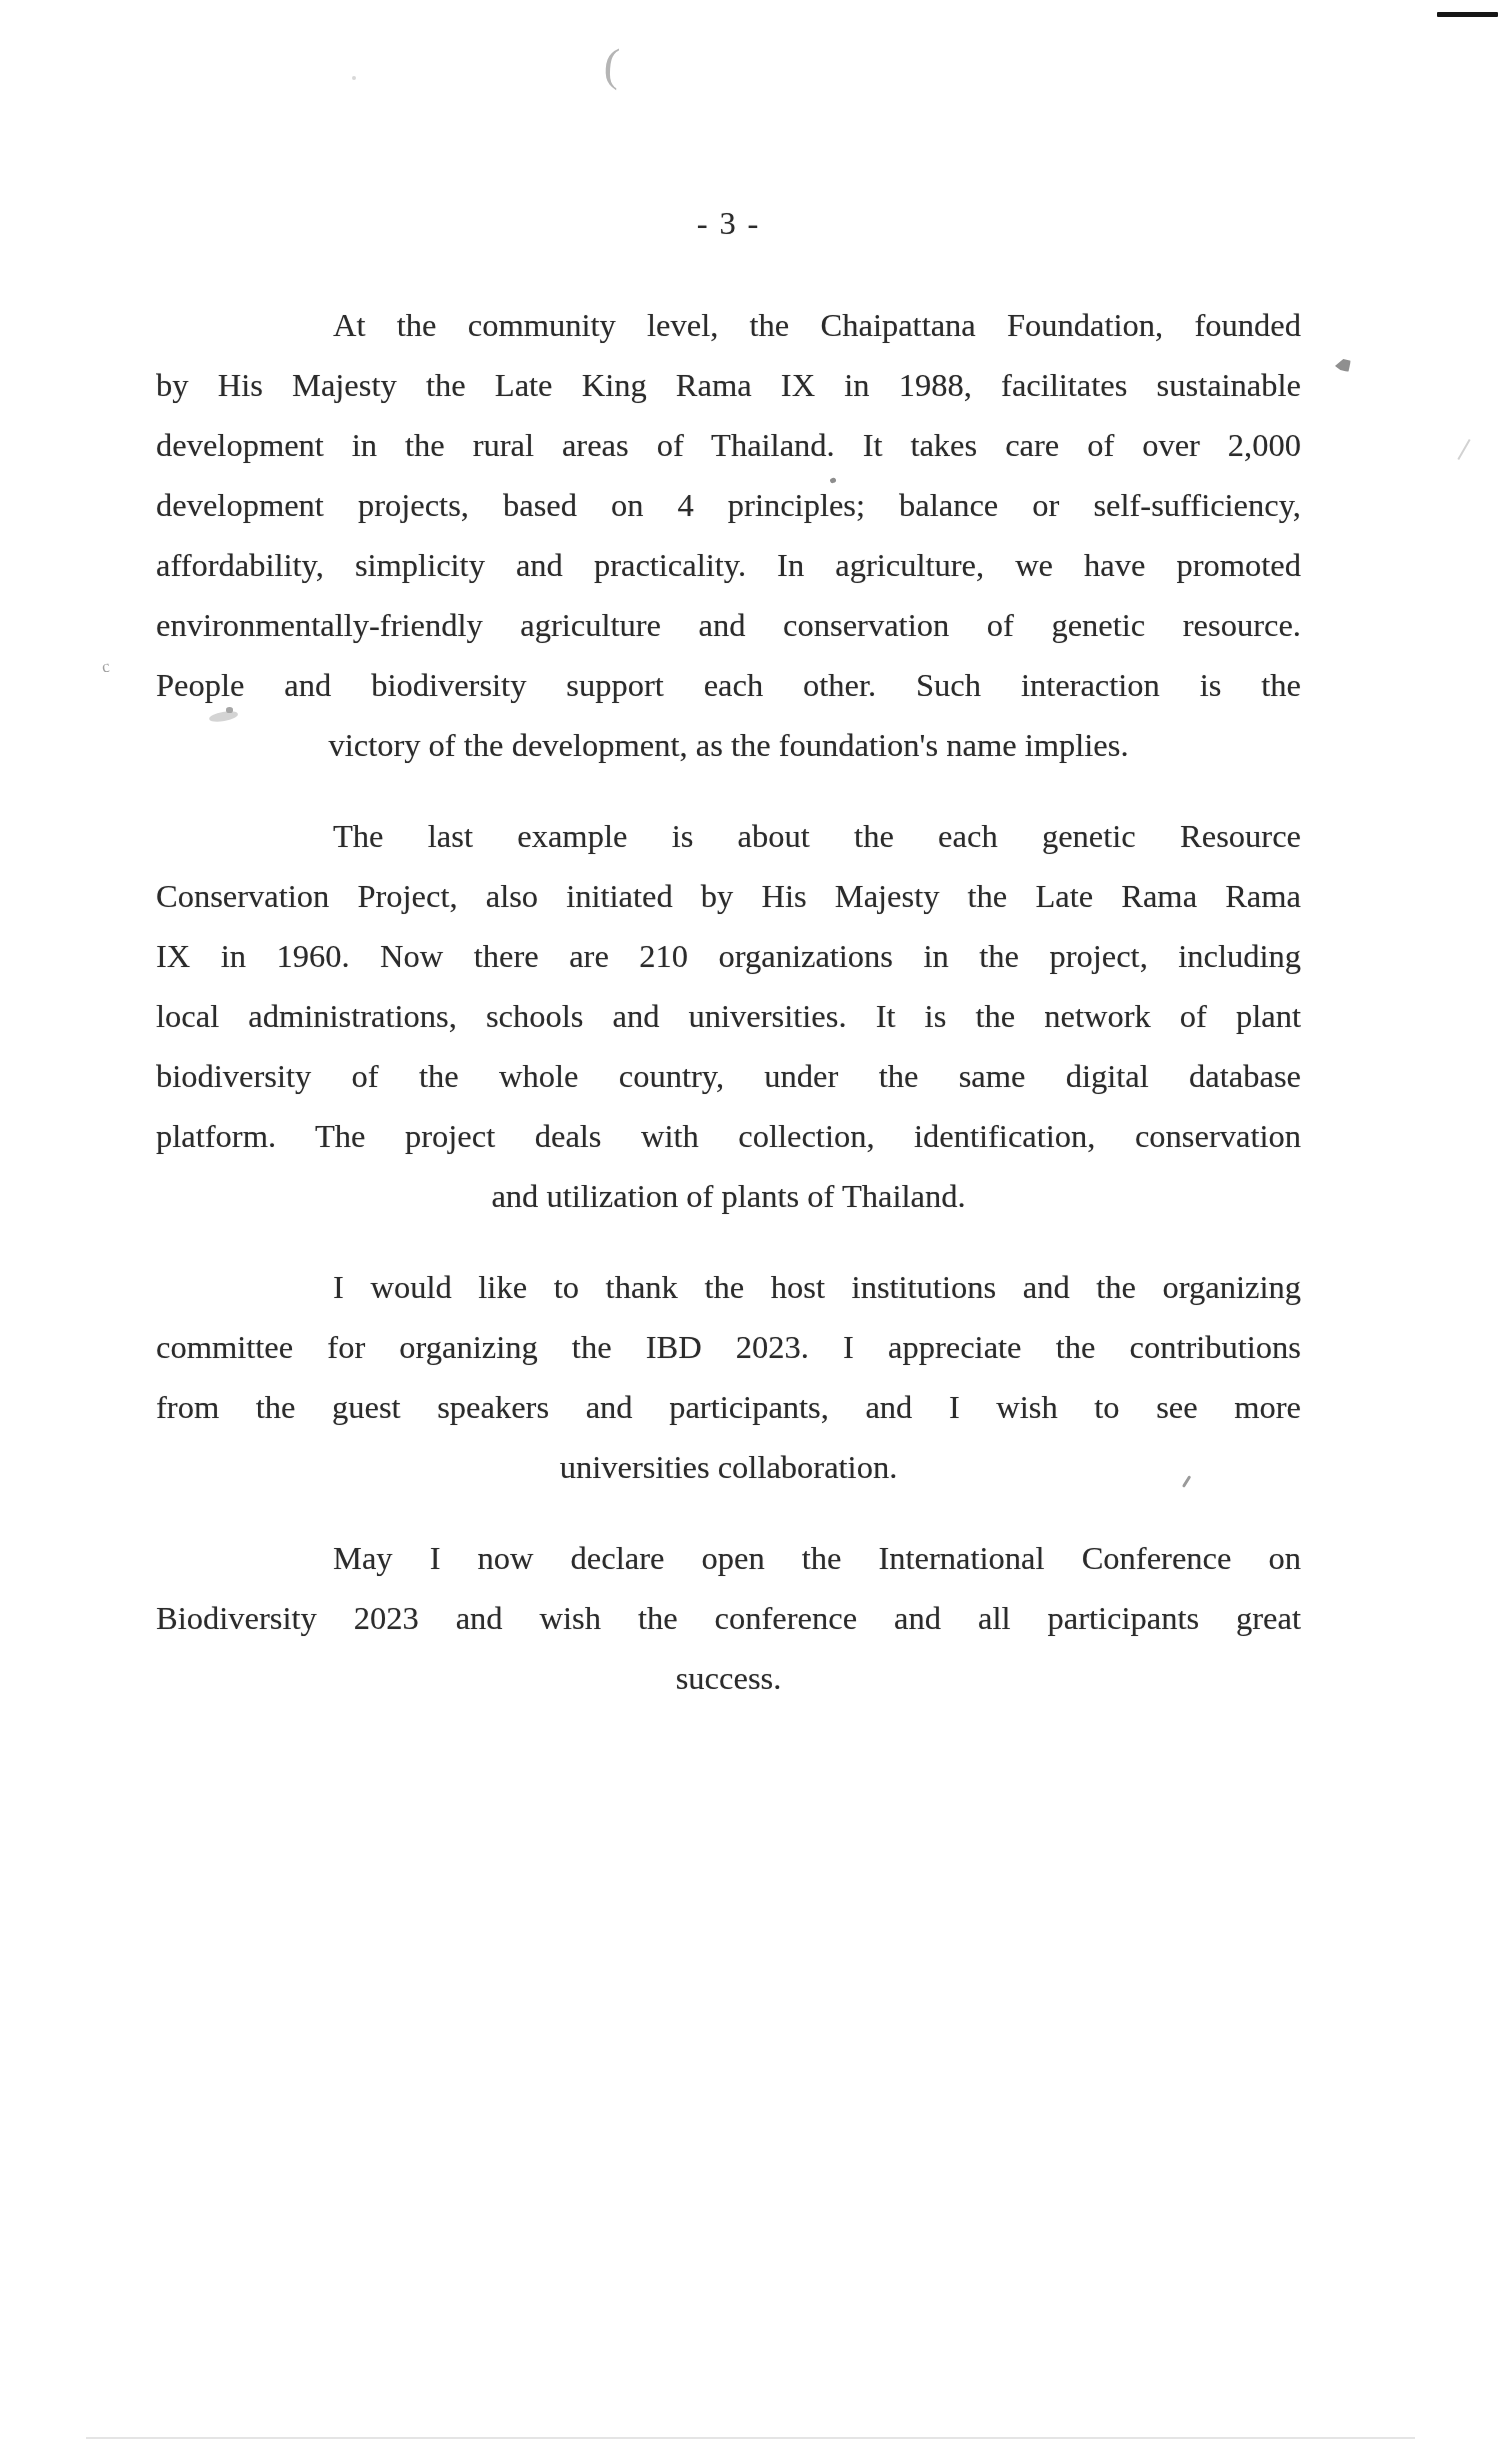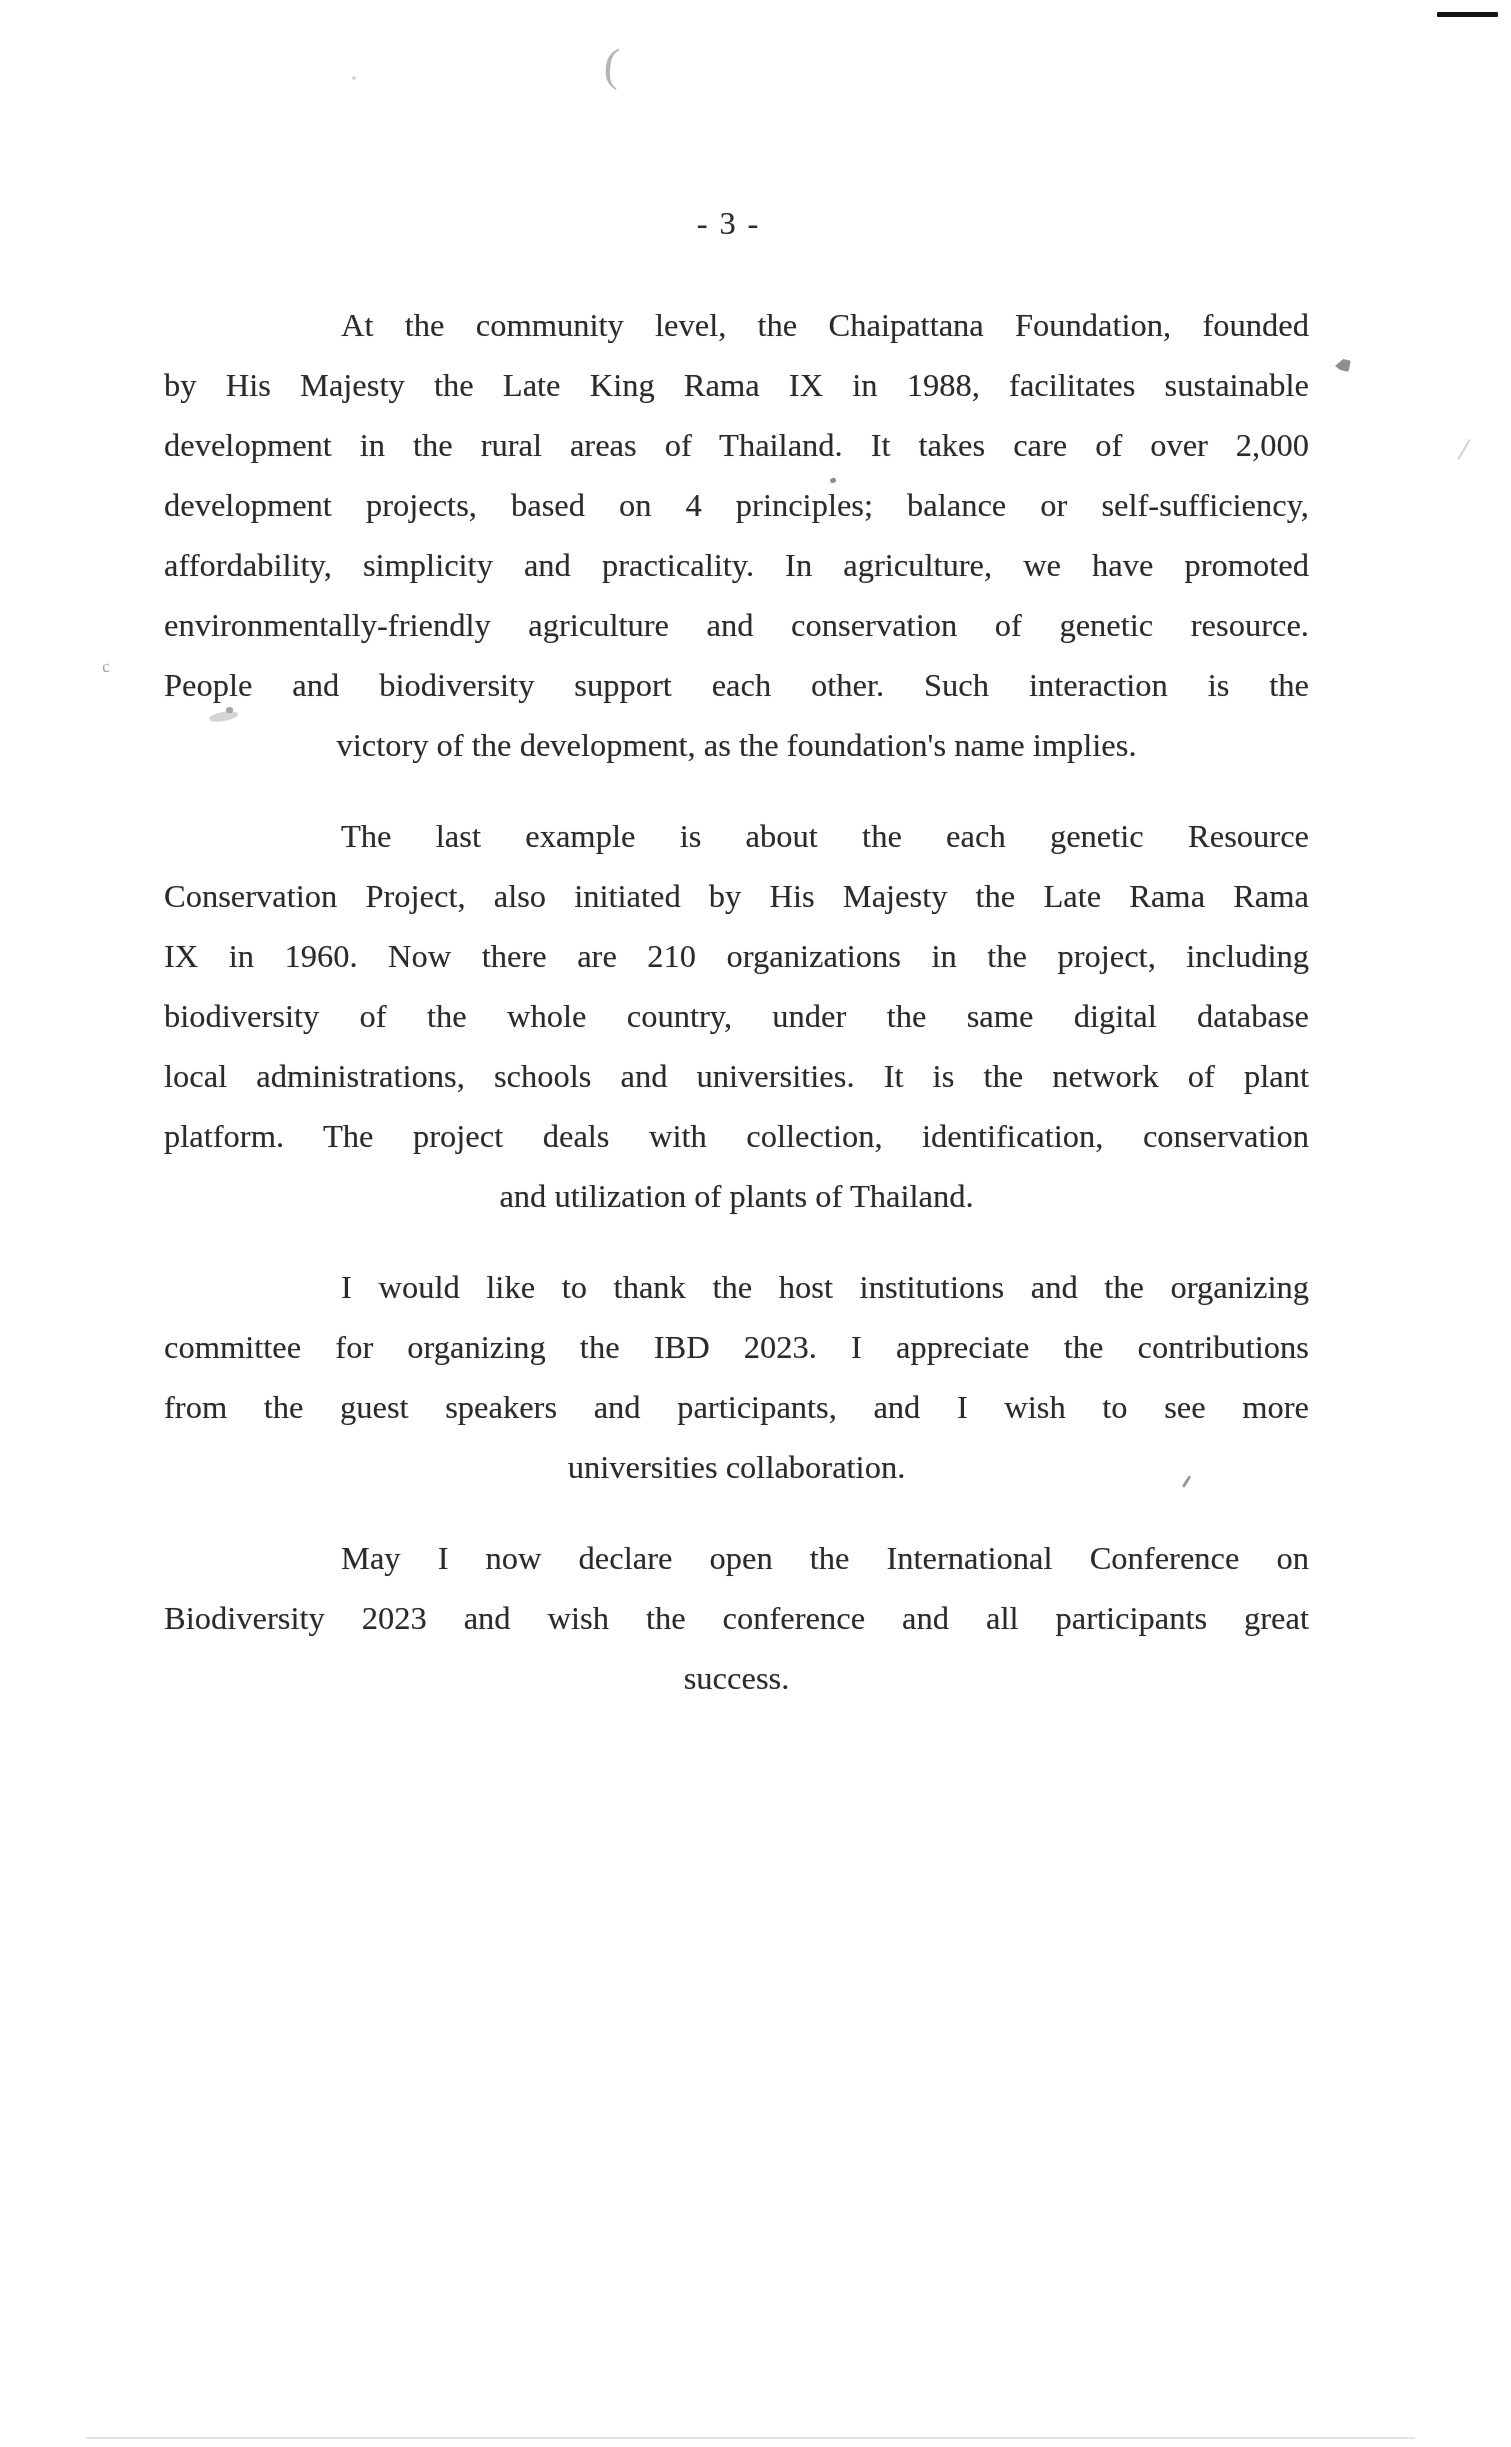--- a/index.html
+++ b/index.html
@@ -34,21 +34,21 @@
     left: 156px; top: 193px;
     width: 1145px;
     text-align: center;
     font-size: 32.5px;
     line-height: 60px;
     letter-spacing: 1.9px;
     text-shadow: 0 0 1px rgba(40,40,40,0.35);
   }
   .content {
     position: absolute;
-    left: 164px; top: 295px;
+    left: 156px; top: 295px;
     width: 1145px;
     font-size: 32.5px;
     text-shadow: 0 0 1px rgba(40,40,40,0.35);
   }
   .content p { margin: 0 0 31px 0; padding: 0; }
   .line {
     display: block;
     height: 60px;
     line-height: 60px;
     overflow: hidden;
@@ -94,22 +94,22 @@
       <span class="line j">affordability, simplicity and practicality. In agriculture, we have promoted</span>
       <span class="line j">environmentally-friendly agriculture and conservation of genetic resource.</span>
       <span class="line j">People and biodiversity support each other. Such interaction is the</span>
       <span class="line last">victory of the development, as the foundation's name implies.</span>
     </p>
 
     <p>
       <span class="line j first">The last example is about the each genetic Resource</span>
       <span class="line j">Conservation Project, also initiated by His Majesty the Late Rama Rama</span>
       <span class="line j">IX in 1960. Now there are 210 organizations in the project, including</span>
+      <span class="line j">local administrations, schools and universities. It is the network of plant</span>
       <span class="line j">biodiversity of the whole country, under the same digital database</span>
-      <span class="line j">local administrations, schools and universities. It is the network of plant</span>
       <span class="line j">platform. The project deals with collection, identification, conservation</span>
       <span class="line last">and utilization of plants of Thailand.</span>
     </p>
 
     <p>
       <span class="line j first">I would like to thank the host institutions and the organizing</span>
       <span class="line j">committee for organizing the IBD 2023. I appreciate the contributions</span>
       <span class="line j">from the guest speakers and participants, and I wish to see more</span>
       <span class="line last">universities collaboration.</span>
     </p>

